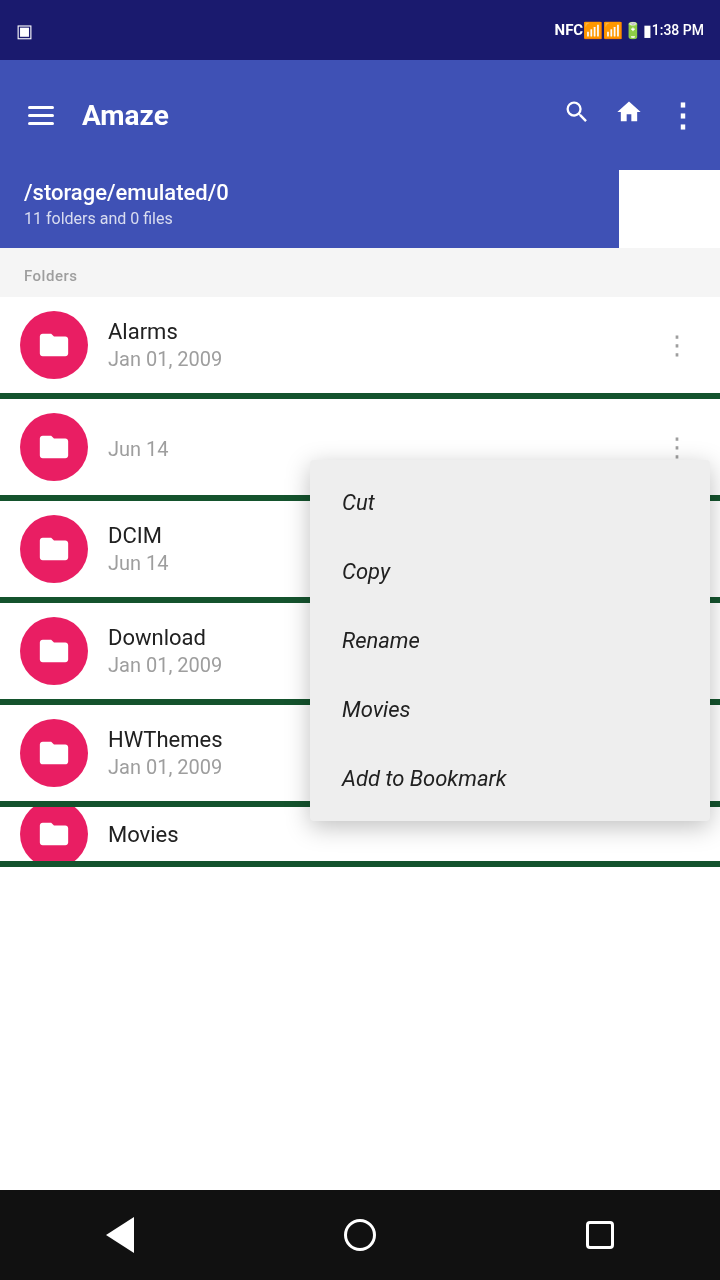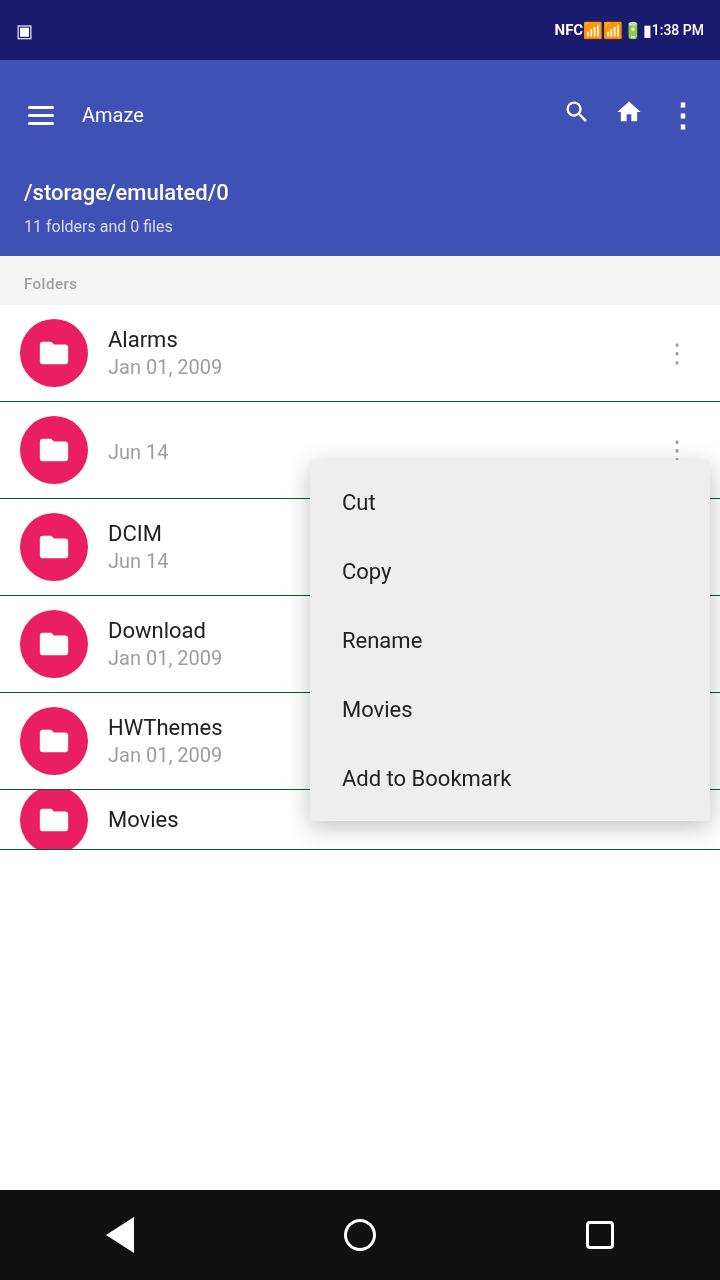--- a/index.html
+++ b/index.html
@@ -64,50 +64,50 @@
       padding: 8px;
     }
     .hamburger-line {
       width: 26px;
       height: 3px;
       background: white;
       border-radius: 2px;
     }
     .app-bar-title {
       color: white;
-      font-size: 20px;
-      font-weight: 400;
+      font-size: 28px;
+      font-weight: 700;
       flex: 1;
     }
     .app-bar-icons {
       display: flex;
       align-items: center;
       gap: 24px;
     }
     .app-bar-icon {
       color: white;
       font-size: 26px;
       cursor: pointer;
     }
 
     
     .path-bar {
-      width: 720px;
+      width: 619px;
       background: #3f51b5;
       padding: 10px 24px 20px 24px;
     }
     .path-text {
       color: white;
       font-size: 22px;
       font-weight: 500;
     }
     .path-subtitle {
       color: rgba(255,255,255,0.8);
       font-size: 16px;
-      margin-top: 12px;
+      margin-top: 4px;
     }
 
     
     .section-header {
       padding: 18px 24px 12px 24px;
       background: #f5f5f5;
     }
     .section-label {
       color: #9e9e9e;
       font-size: 15px;
@@ -116,21 +116,21 @@
     }
 
     
     .folder-list {
       background: #fff;
     }
     .folder-item {
       display: flex;
       align-items: center;
       padding: 14px 20px;
-      border-bottom: 1px solid #14532d;
+      border-bottom: 6px solid #14532d;
       position: relative;
     }
     .folder-icon-wrap {
       width: 68px;
       height: 68px;
       border-radius: 34px;
       background: #e91e63;
       display: flex;
       align-items: center;
       justify-content: center;
@@ -173,20 +173,21 @@
       box-shadow: 0 6px 24px rgba(0,0,0,0.25);
       z-index: 100;
       padding: 8px 0;
     }
     .context-menu-item {
       padding: 22px 32px;
       font-size: 22px;
       color: #212121;
       cursor: pointer;
       display: block;
+      font-style: italic;
     }
 
     
     .bottom-nav {
       position: absolute;
       bottom: 0;
       width: 720px;
       height: 90px;
       background: #111;
       display: flex;

